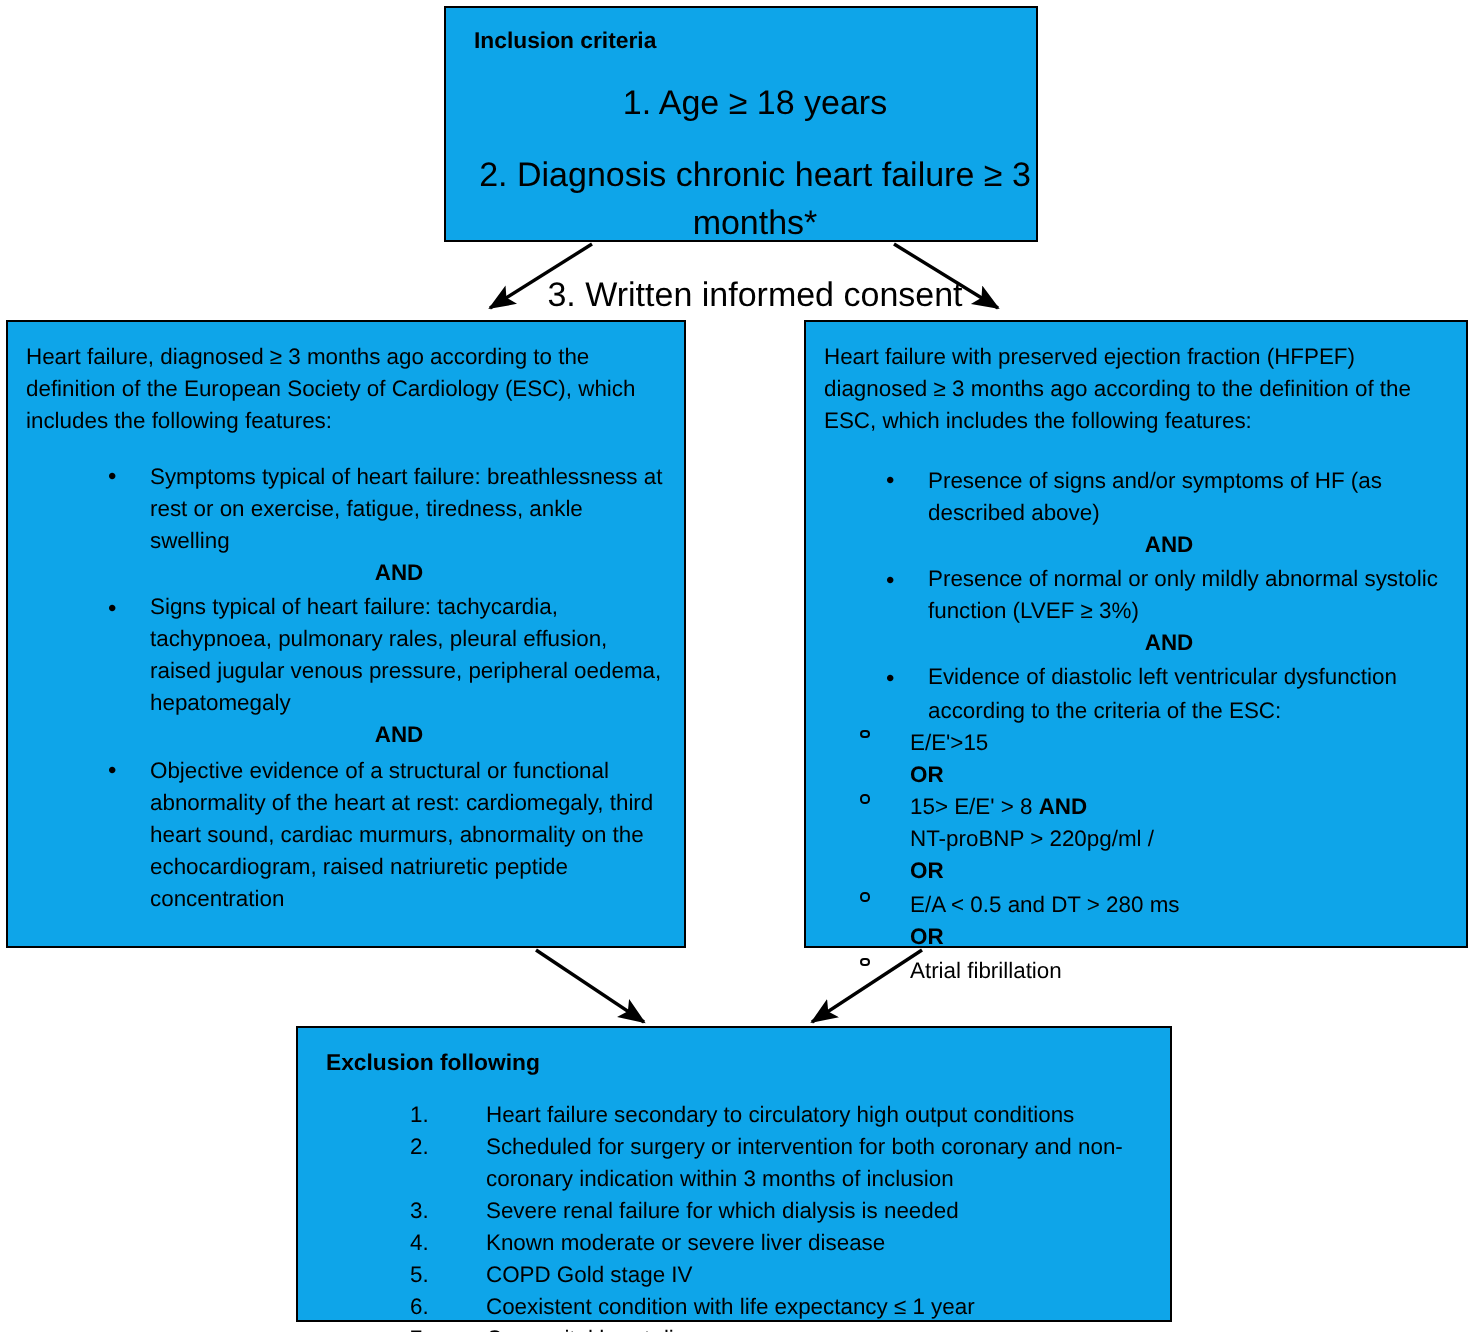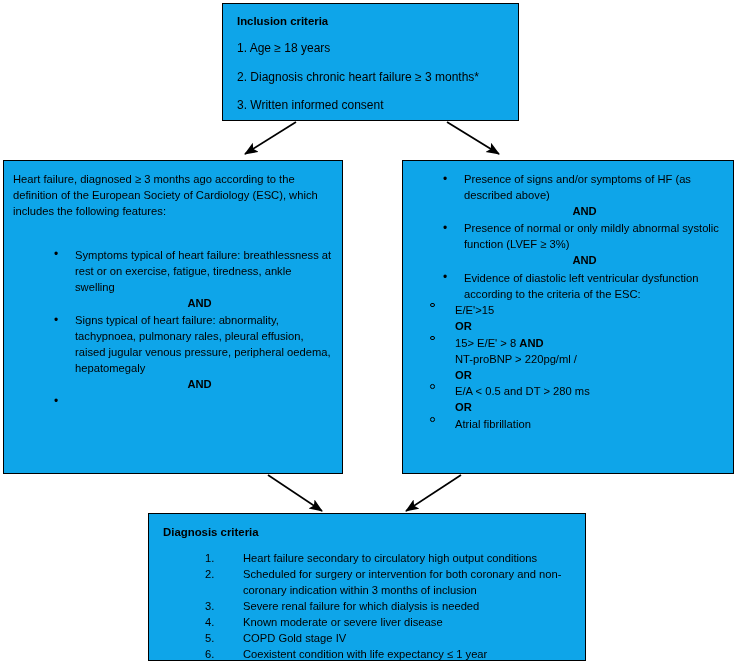--- a/index.html
+++ b/index.html
@@ -54,26 +54,27 @@
     height: 148px;
     padding: 10px 0 0 14px;
   }
   .box-title {
     font-weight: bold;
     font-size: 11.4px;
     margin-bottom: 11px;
   }
   .num-line {
     margin-bottom: 11.5px;
-    font-size: 12px;
+    font-size: 17px;
+    text-align: center;
   }
   .intro {
     font-size: 11.2px;
     line-height: 1.45;
-    margin-bottom: 27px;
+    margin-bottom: 11px;
   }
   .intro-hfpef { margin-bottom: 13px; }
   ul.bullets {
     list-style: none;
     margin: 0;
     padding: 0;
   }
   ul.bullets > li {
     position: relative;
     padding-left: 62px;
@@ -184,32 +185,34 @@
     <ul class="bullets">
       <li>
         <span class="bullet-dot">•</span>
         <span>Symptoms typical of heart failure: breathlessness at rest or on exercise, fatigue, tiredness, ankle swelling</span>
       </li>
       <li style="list-style:none;padding-left:0">
         <div class="and-line">AND</div>
       </li>
       <li>
         <span class="bullet-dot">•</span>
-        <span>Signs typical of heart failure: abnormality, tachypnoea, pulmonary rales, pleural effusion, raised jugular venous pressure, peripheral oedema, hepatomegaly</span>
+        <span>Signs typical of heart failure: tachycardia, tachypnoea, pulmonary rales, pleural effusion, raised jugular venous pressure, peripheral oedema, hepatomegaly</span>
       </li>
       <li style="list-style:none;padding-left:0">
         <div class="and-line">AND</div>
       </li>
       <li>
         <span class="bullet-dot">•</span>
+        <span>Objective evidence of a structural or functional abnormality of the heart at rest: cardiomegaly, third heart sound, cardiac murmurs, abnormality on the echocardiogram, raised natriuretic peptide concentration</span>
       </li>
     </ul>
   </div>
 
   <div class="box" id="box-hfpef">
+    <div class="intro intro-hfpef">Heart failure with preserved ejection fraction (HFPEF) diagnosed ≥ 3 months ago according to the definition of the ESC, which includes the following features:</div>
     <ul class="bullets">
       <li style="padding-left:52px">
         <span class="bullet-dot" style="left:31px">•</span>
         <span>Presence of signs and/or symptoms of HF (as described above)</span>
       </li>
       <li style="list-style:none;padding-left:0">
         <div class="and-line and-line-hfpef">AND</div>
       </li>
       <li style="padding-left:52px">
         <span class="bullet-dot" style="left:31px">•</span>
@@ -241,21 +244,21 @@
       </li>
       <div class="or-line">OR</div>
       <li>
         <span class="sub-dot"></span>
         <span>Atrial fibrillation</span>
       </li>
     </ul>
   </div>
 
   <div class="box" id="box-exclusion">
-    <div class="box-title">Diagnosis criteria</div>
+    <div class="box-title">Exclusion following</div>
     <ol class="excl">
       <li>
         <span class="num">1.</span>
         <span>Heart failure secondary to circulatory high output conditions</span>
       </li>
       <li>
         <span class="num">2.</span>
         <span>Scheduled for surgery or intervention for both coronary and non-coronary indication within 3 months of inclusion</span>
       </li>
       <li>

